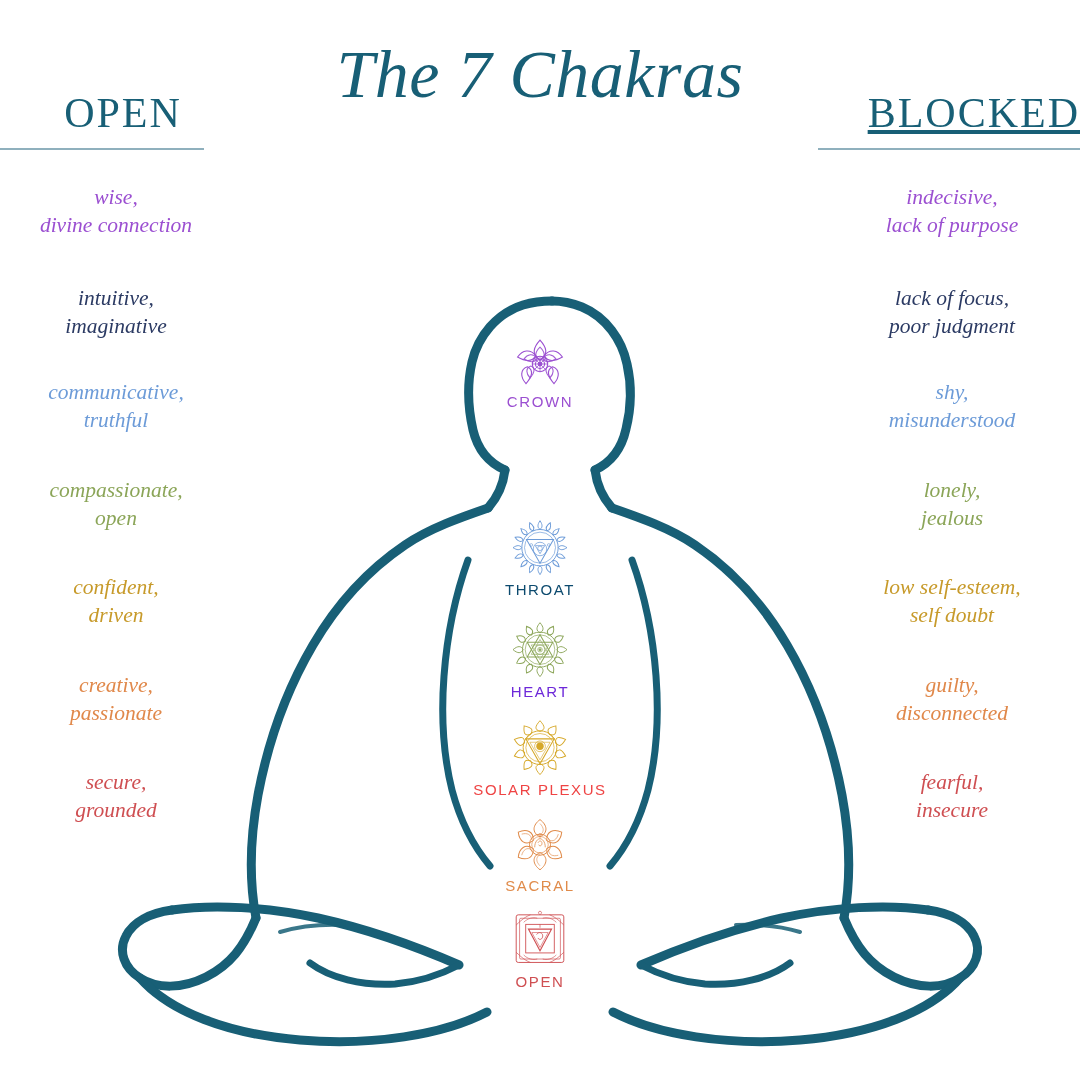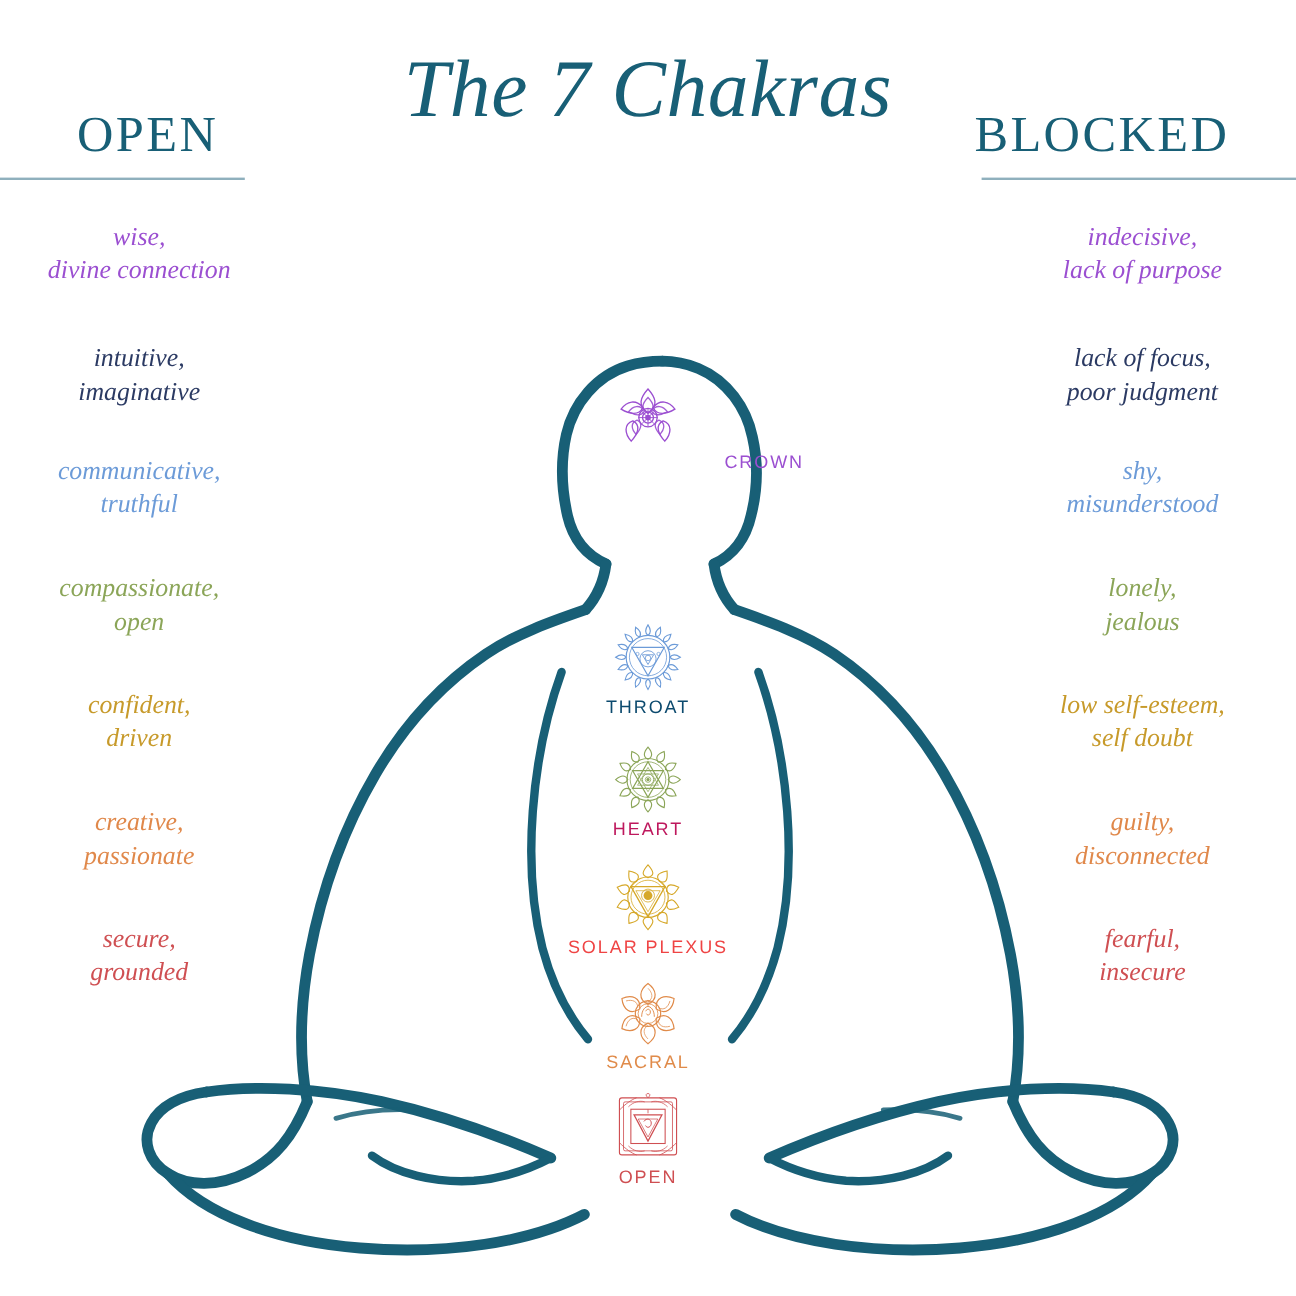--- a/index.html
+++ b/index.html
@@ -34,21 +34,21 @@
   .col-header {
     position: absolute;
     top: 92px;
     font-family: "Liberation Serif", serif;
     font-size: 42px;
     color: #185f76;
     letter-spacing: 2px;
     line-height: 1;
   }
   #header-open { left: 0; width: 246px; text-align: center; }
-  #header-blocked { right: 0; width: 268px; text-align: left; }
+  #header-blocked { right: 0; width: 268px; text-align: right; text-decoration: underline; }
 
   .header-rule {
     position: absolute;
     top: 148px;
     height: 2px;
     background: #8fb0bd;
   }
   #rule-open { left: 0px; width: 204px; }
   #rule-blocked { right: 0px; width: 262px; }
 
@@ -198,21 +198,21 @@
              C660,975 682,982 705,984
              C738,986 770,978 790,963" stroke-width="7"></path>
 
     <path d="M280,932 C300,926 322,924 344,925" stroke-width="4" opacity="0.85"></path>
     <path d="M800,932 C780,926 758,924 736,925" stroke-width="4" opacity="0.85"></path>
   </g>
 </svg>
 
 <div id="chakra-stack">
 
-  <div class="chakra" id="chakra-crown" style="top:320px;text-align:right;">
+  <div class="chakra" id="chakra-crown" style="top:336px;">
     <svg class="chakra-symbol" width="72" height="56" viewBox="0 0 100 80">
       <g fill="none" stroke="#9b4fd1" stroke-width="1.6">
         <g transform="translate(50,40)">
           <g>
             <path d="M0,-34 C9,-24 13,-14 0,-6 C-13,-14 -9,-24 0,-34Z"></path>
             <path d="M32,-10 C22,-4 11,-2 6,-12 C14,-22 25,-20 32,-10Z"></path>
             <path d="M20,28 C12,19 8,9 18,4 C29,8 28,19 20,28Z"></path>
             <path d="M-20,28 C-28,19 -29,8 -18,4 C-8,9 -12,19 -20,28Z"></path>
             <path d="M-32,-10 C-25,-20 -14,-22 -6,-12 C-11,-2 -22,-4 -32,-10Z"></path>
           </g>
@@ -361,21 +361,21 @@
           <path d="M0,22 L-19,-11 L19,-11 Z" stroke-width="1.5"></path>
           <path d="M0,-15 L13,7 L-13,7 Z" stroke-width="0.9"></path>
           <path d="M0,15 L-13,-7 L13,-7 Z" stroke-width="0.9"></path>
 
           <circle r="7" stroke-width="1.1"></circle>
           <circle r="3.4" stroke-width="1"></circle>
           <circle r="1.4" fill="#8ba558"></circle>
         </g>
       </g>
     </svg>
-    <span class="chakra-label" style="color:#be185d">HEART</span>
+    <span class="chakra-label" style="color:#6d28d9">HEART</span>
   </div>
 
   <div class="chakra" id="chakra-solar-plexus" style="top:718px;">
     <svg class="chakra-symbol" width="70" height="62" viewBox="0 0 100 92">
       <g fill="none" stroke="#d6a829" stroke-width="1.4">
         <g transform="translate(50,44)">
 
           <g>
             <g>
                 <path d="M0,-40 C8,-31 8,-27 0,-24 C-8,-27 -8,-31 0,-40Z"></path>

